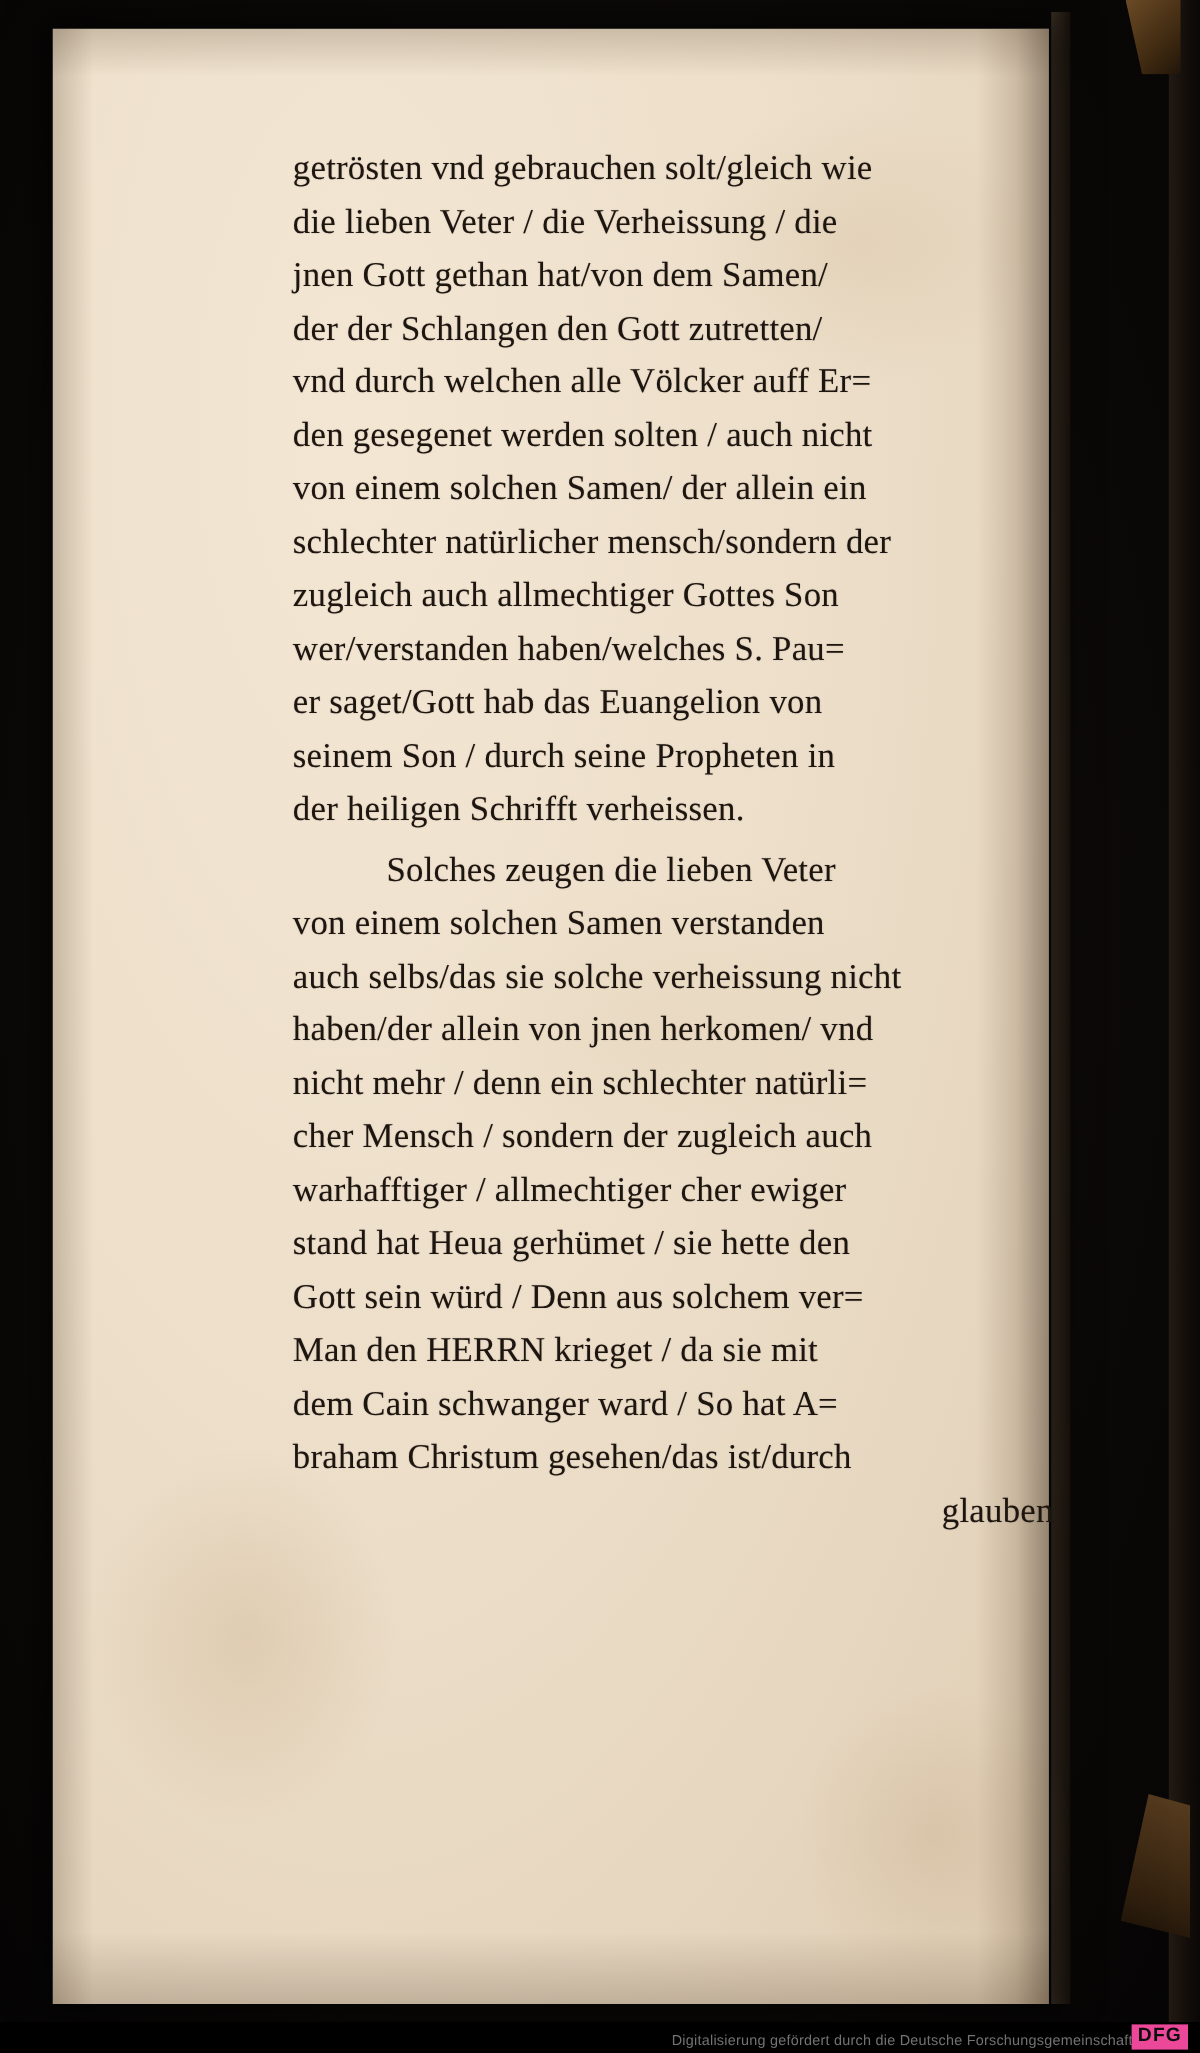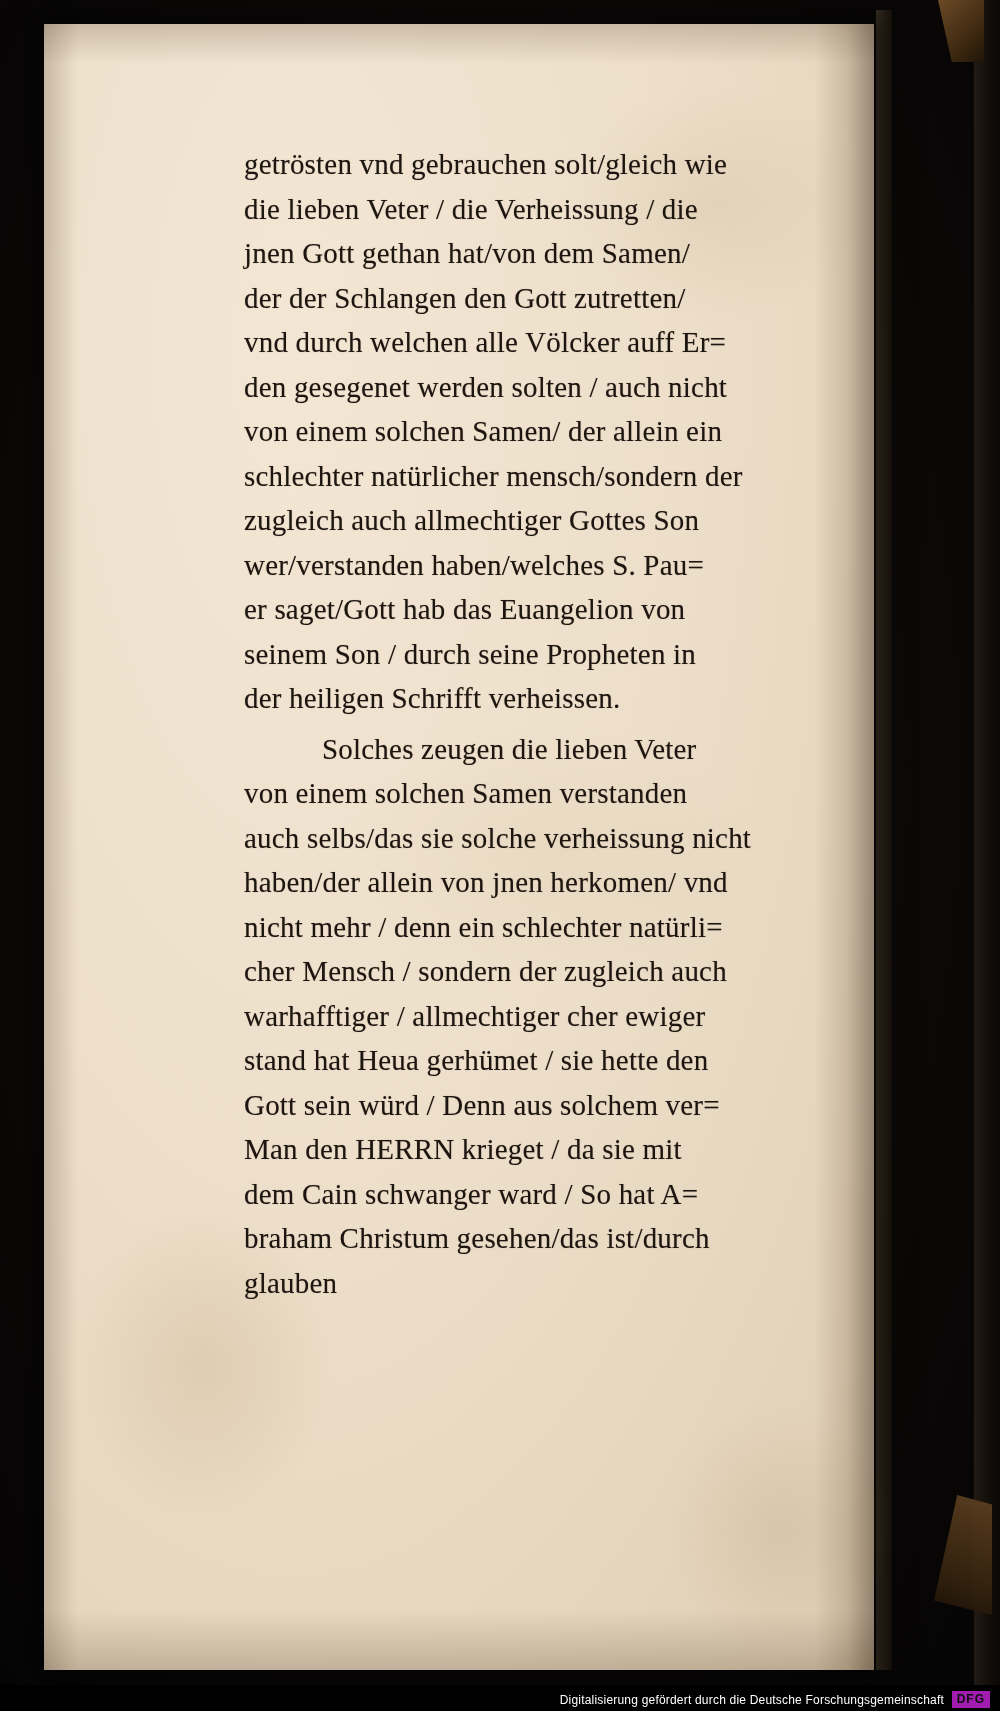--- a/index.html
+++ b/index.html
@@ -122,65 +122,64 @@
     opacity: 0.5;
   }
 
   
   .textblock {
     position: absolute;
     left: 244px;
     top: 118px;
     width: 634px;
     color: #211811;
-    margin-top: 24px;
   }
 
   .line {
     font-family: "Liberation Serif", serif;
     font-size: 29px;
     line-height: 44.5px;
     letter-spacing: 0.2px;
     white-space: nowrap;
     color: #1d1510;
     text-shadow: 0 0 1px rgba(40,25,12,0.35);
   }
-  .line.right { }
+  .line.right { text-align: right; }
   .line.indent { padding-left: 78px; }
 
   .para-gap { height: 6px; }
 
   
   .footer-bar {
     position: absolute;
     left: 0;
     bottom: 0;
     width: 1000px;
     height: 26px;
     background: #000000;
   }
   .footer-text {
     position: absolute;
     right: 56px;
     bottom: 4px;
     font-family: "Liberation Sans", sans-serif;
     font-size: 12px;
-    color: #ffffff;
+    color: #737373;
     letter-spacing: 0.2px;
   }
   .dfg-logo {
     position: absolute;
     right: 10px;
     bottom: 3px;
     font-family: "Liberation Sans", sans-serif;
-    font-size: 12px;
+    font-size: 16px;
     font-weight: bold;
     letter-spacing: 1px;
     color: #0d0d0d;
-    background: #a21caf;
+    background: #ec4899;
     padding: 1px 5px 2px 5px;
   }
 </style>
 </head>
 <body>
 
 <div id="page">
   <div class="scan-bg"></div>
 
   <div class="binding-edge"></div>

